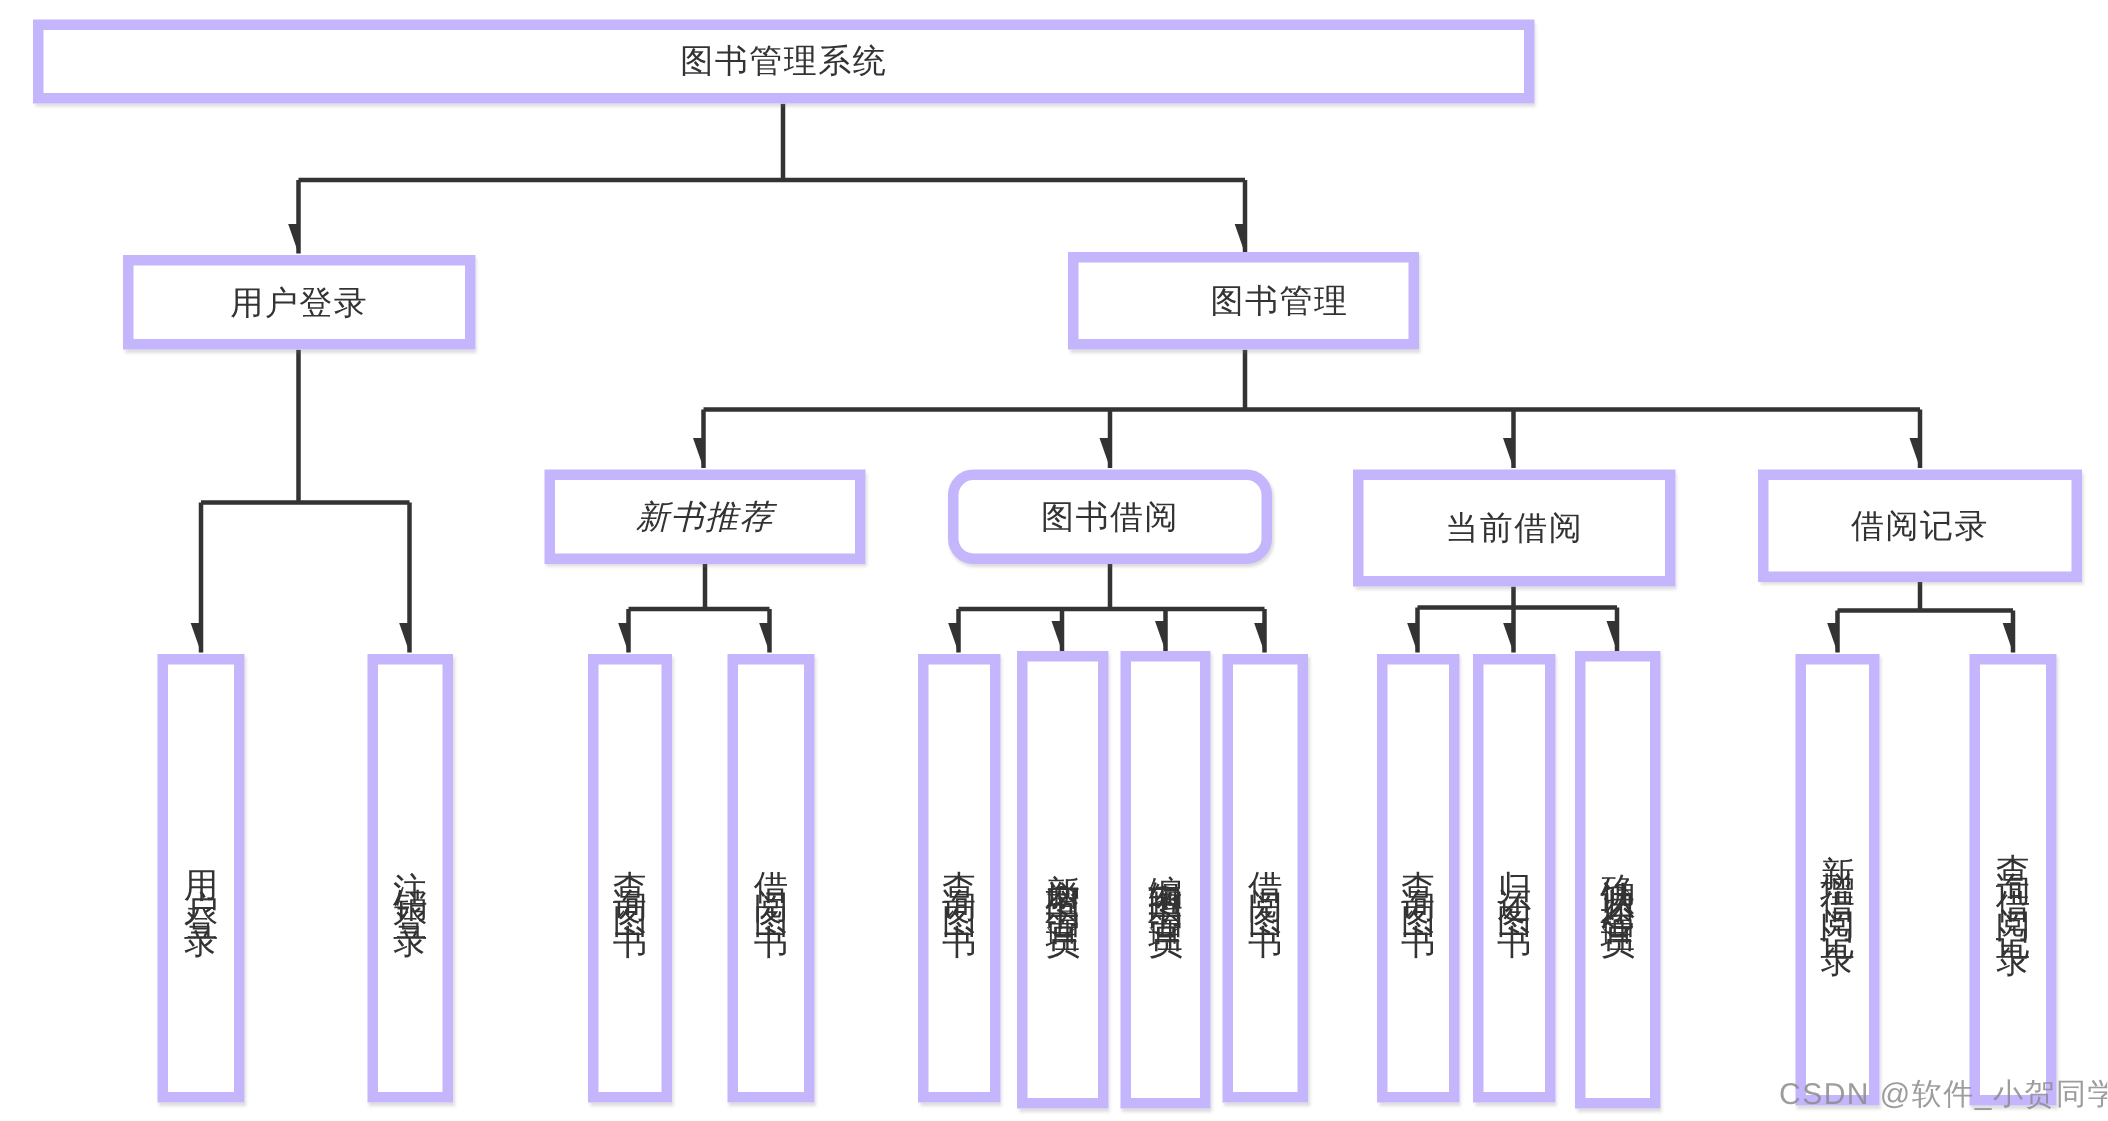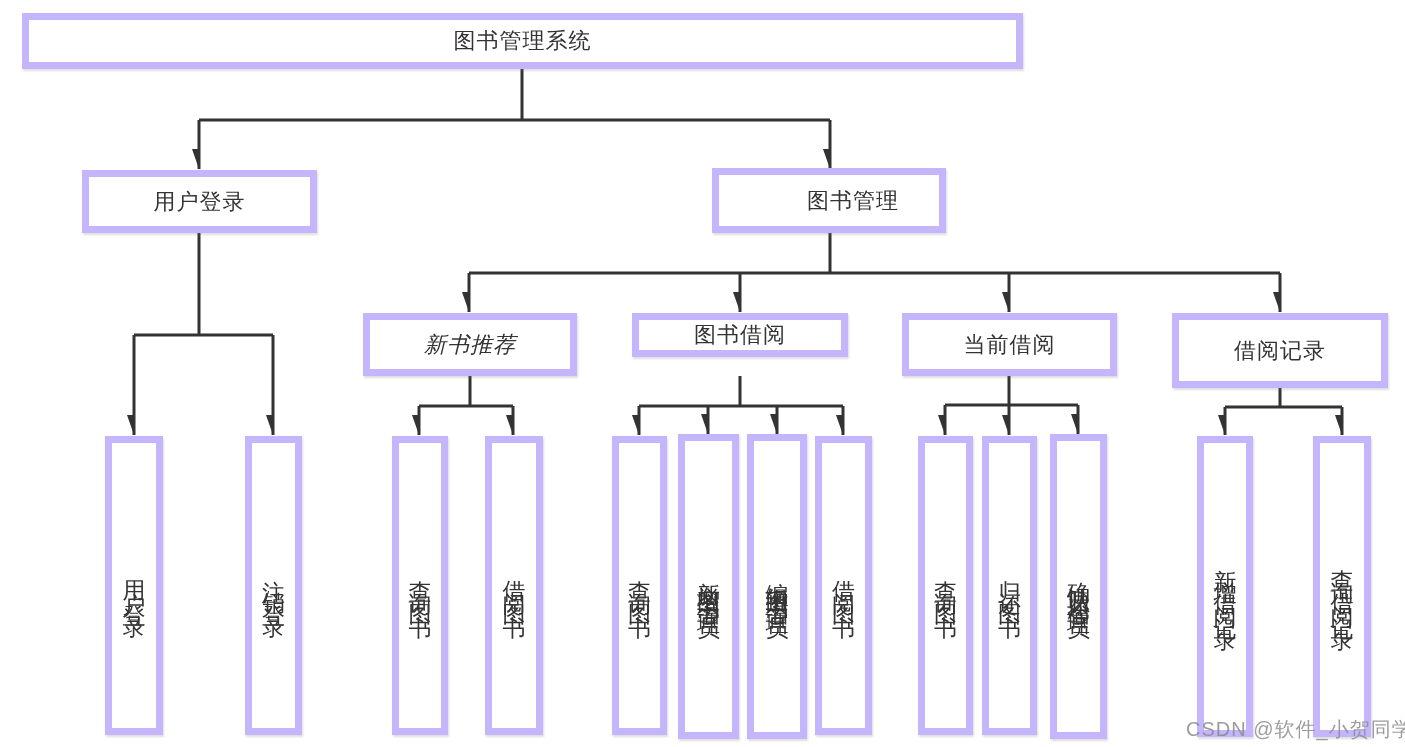--- a/index.html
+++ b/index.html
@@ -112,24 +112,24 @@
   <div class="node" style="left:82px; top:170px; width:235px; height:63px;">
     <span>用户登录</span>
   </div>
   <div class="node" style="left:712px; top:168px; width:234px; height:65px;padding-left:48px;">
     <span>图书管理</span>
   </div>
 
   <div class="node" style="left:363px; top:313px; width:214px; height:63px;font-style:italic;">
     <span>新书推荐</span>
   </div>
-  <div class="node" style="left:632px; top:313px; width:216px; height:44px;">
+  <div class="node" style="left:632px; top:313px; width:216px; height:63px;border-radius:17px;">
     <span>图书借阅</span>
   </div>
-  <div class="node" style="left:902px; top:313px; width:215px; height:63px;">
+  <div class="node" style="left:902px; top:313px; width:215px; height:78px;">
     <span>当前借阅</span>
   </div>
   <div class="node" style="left:1172px; top:313px; width:216px; height:75px;">
     <span>借阅记录</span>
   </div>
 
   <div class="node vertical" style="left:105px; top:436px; width:58px; height:299px;">
     <span>用户登录</span>
   </div>
   <div class="node vertical" style="left:245px; top:436px; width:57px; height:299px;">

